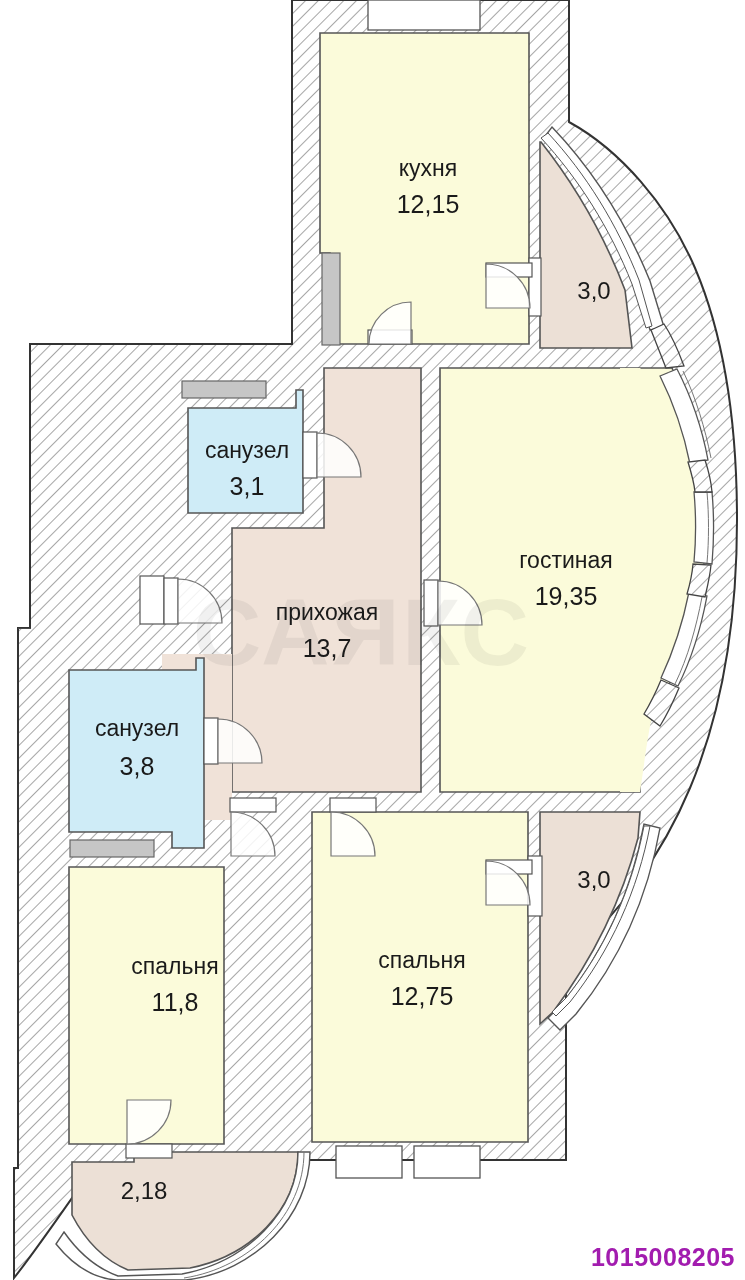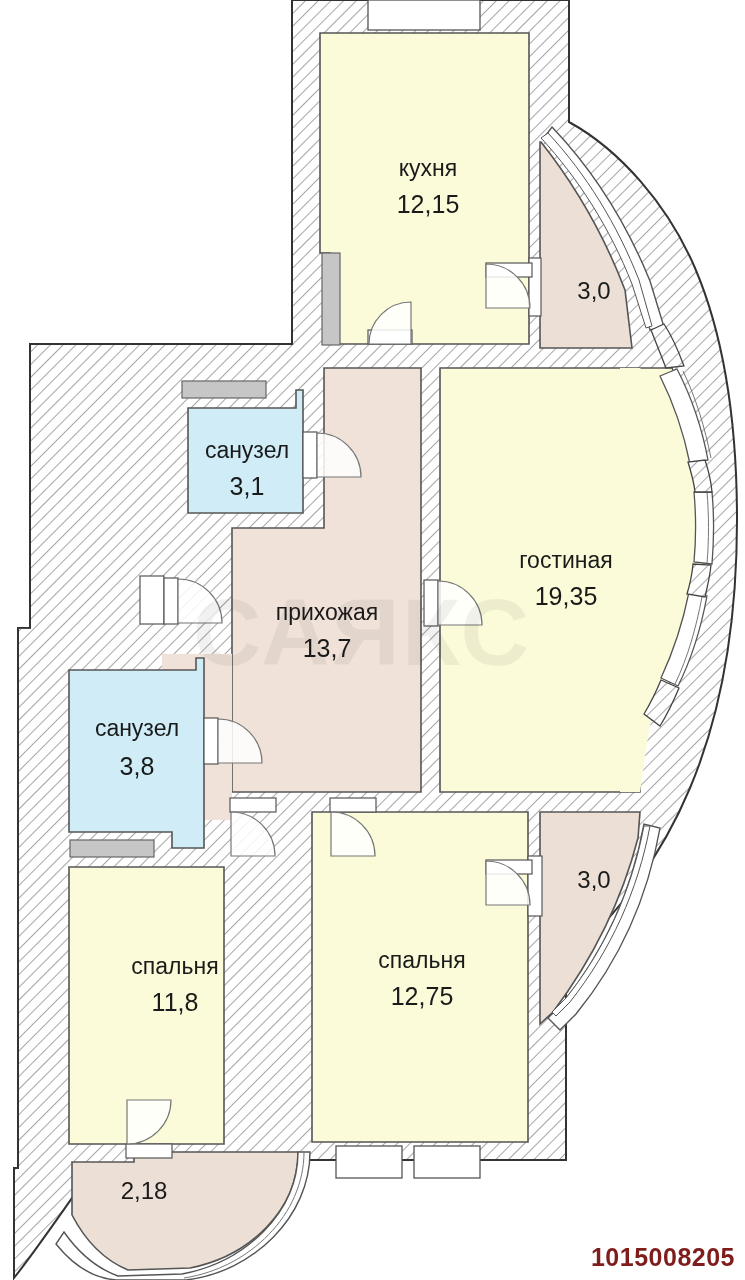--- a/index.html
+++ b/index.html
@@ -47,21 +47,21 @@
     text-anchor: middle;
     dominant-baseline: middle;
   }
   #listing-id {
     position: absolute;
     right: 10px;
     bottom: 8px;
     font-family: "Liberation Sans", sans-serif;
     font-size: 25px;
     font-weight: bold;
-    color: #7f1d1d;
+    color: #a21caf;
     letter-spacing: 0.5px;
   }
   .wm {
     font-family: "Liberation Sans", sans-serif;
     font-size: 95px;
     font-weight: bold;
     fill: #000000;
     fill-opacity: 0.055;
     text-anchor: middle;
     dominant-baseline: middle;

